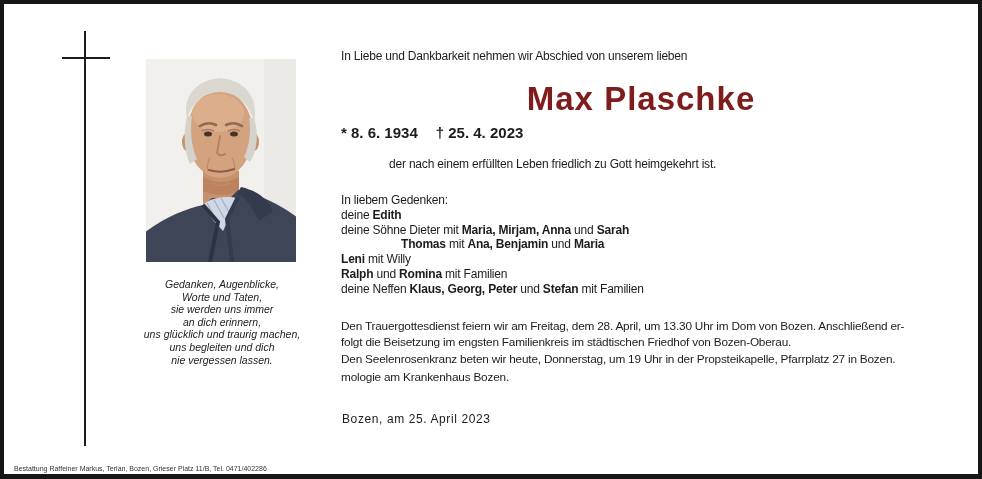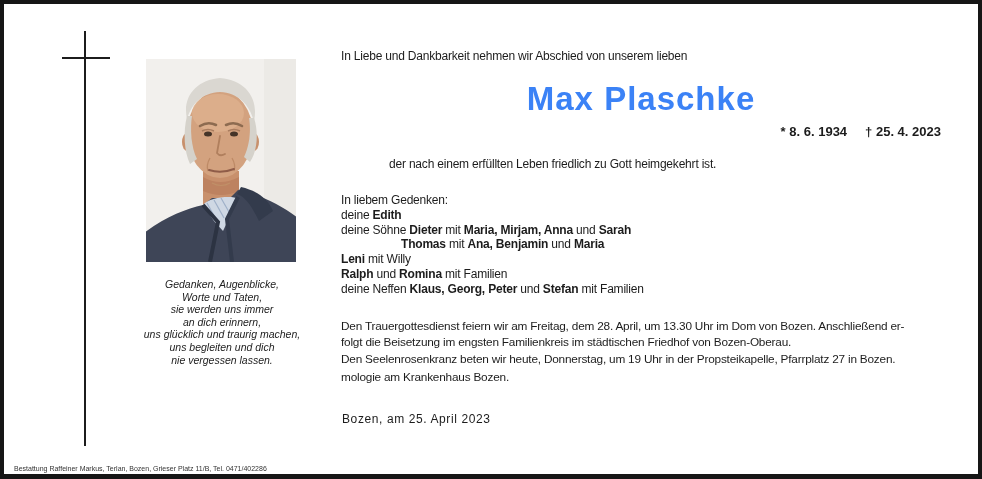--- a/index.html
+++ b/index.html
@@ -25,23 +25,23 @@
   
   .poem{
     position:absolute;left:113px;top:274px;width:210px;
     text-align:center;font-style:italic;
     font-size:10.5px;line-height:12.6px;color:#222;
   }
   
   .intro{left:337px;top:45px;font-size:12px;letter-spacing:-0.2px;}
   .name{
     left:337px;top:76px;width:600px;text-align:center;
-    font-size:33px;font-weight:bold;letter-spacing:1px;color:#3b82f6;
+    font-size:33px;font-weight:bold;letter-spacing:1px;color:#7f1d1d;
   }
-  .dates{left:337px;top:120px;width:600px;text-align:right;font-size:13px;font-weight:bold;}
+  .dates{left:337px;top:120px;width:600px;text-align:left;font-size:15px;font-weight:bold;}
   .dates .gap{display:inline-block;width:18px;}
   .passing{left:337px;top:153px;font-size:12px;letter-spacing:-0.2px;margin-left:48px;}
   .gedenken{left:337px;top:189px;font-size:12px;letter-spacing:-0.2px;text-align:center;}
   .mourners{position:absolute;left:337px;top:204px;font-size:12px;letter-spacing:-0.2px;line-height:14.7px;}
   .mourners div{white-space:nowrap;}
   .mourners .indent{padding-left:60px;}
   .services{position:absolute;left:337px;top:0;width:630px;font-size:11.8px;letter-spacing:-0.2px;line-height:16px;}
   .svc{position:absolute;left:0;margin:0;}
   .svc .line{display:block;white-space:nowrap;}
   .svc1{top:314px;} .svc2{top:347px;} .svc3{top:365px;}
@@ -118,21 +118,21 @@
   <div class="abs intro">In Liebe und Dankbarkeit nehmen wir Abschied von unserem lieben</div>
   <div class="abs name">Max Plaschke</div>
   <div class="abs dates">
     <span>* 8. 6. 1934</span><span class="gap"></span><span>† 25. 4. 2023</span>
   </div>
   <div class="abs passing">der nach einem erfüllten Leben friedlich zu Gott heimgekehrt ist.</div>
 
   <div class="abs gedenken">In liebem Gedenken:</div>
   <div class="mourners">
     <div><span>deine </span><span style="font-weight: bold; text-align: right;">Edith</span></div>
-    <div><span>deine Söhne </span><span style="font-weight: bold;">Dieter</span><span> mit </span><span style="font-weight: bold;">Maria, Mirjam, Anna</span><span> und </span><span style="font-weight: bold;">Sarah</span></div>
+    <div><span>deine Söhne </span><span style="font-weight: normal;">Dieter</span><span> mit </span><span style="font-weight: bold;">Maria, Mirjam, Anna</span><span> und </span><span style="font-weight: bold;">Sarah</span></div>
     <div class="indent"><span style="font-weight: bold;">Thomas</span><span> mit </span><span style="font-weight: bold;">Ana, Benjamin</span><span> und </span><span style="font-weight: bold;">Maria</span></div>
     <div><span style="font-weight: bold;">Leni</span><span> mit </span><span style="font-weight: normal;">Willy</span></div>
     <div><span style="font-weight: bold;">Ralph</span><span> und </span><span style="font-weight: bold;">Romina</span><span> mit Familien</span></div>
     <div><span>deine Neffen </span><span style="font-weight: bold;">Klaus, Georg, Peter</span><span> und </span><span style="font-weight: bold;">Stefan</span><span> mit Familien</span></div>
   </div>
 
   <div class="services">
     <p class="svc svc1">
       <span class="line">Den Trauergottesdienst feiern wir am Freitag, dem 28. April, um 13.30 Uhr im Dom von Bozen. Anschließend er-</span>
       <span class="line">folgt die Beisetzung im engsten Familienkreis im städtischen Friedhof von Bozen-Oberau.</span>

